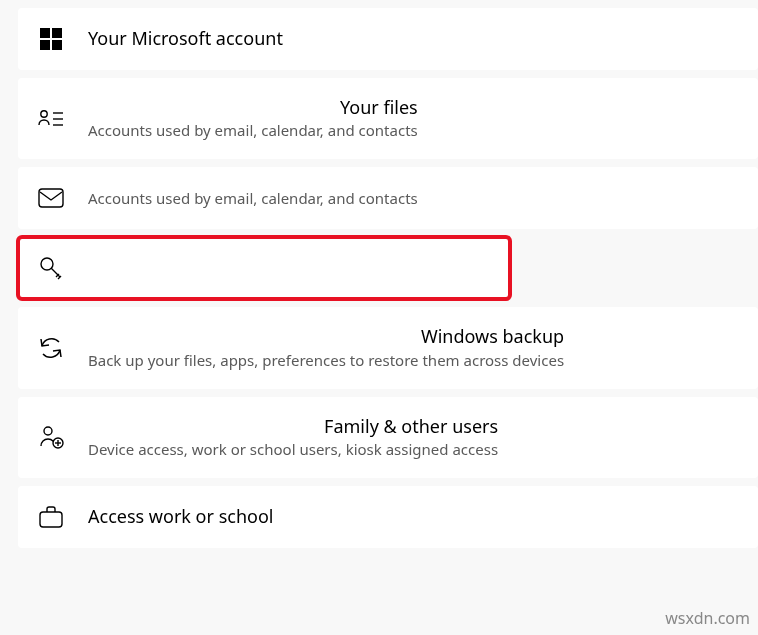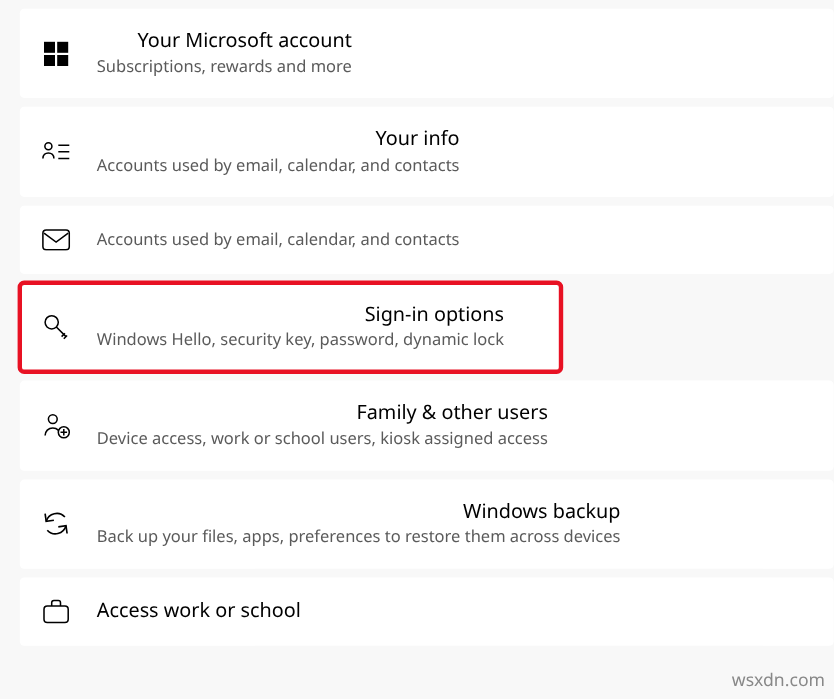--- a/index.html
+++ b/index.html
@@ -74,36 +74,35 @@
     <div class="icon-wrap">
       <svg width="24" height="24" viewBox="0 0 24 24" fill="currentColor">
         <rect x="1" y="1" width="10" height="10"></rect>
           <rect x="13" y="1" width="10" height="10"></rect>
         <rect x="1" y="13" width="10" height="10"></rect>
           <rect x="13" y="13" width="10" height="10"></rect>
       </svg>
     </div>
     <div class="texts">
       <div class="title">Your Microsoft account</div>
-      <div class="subtitle">Subscriptions, rewards and more</div>
     </div>
   </div>
 
   <div class="item">
     <div class="icon-wrap">
       <svg width="26" height="20" viewBox="0 0 26 20" fill="none" stroke="currentColor" stroke-width="1.4">
         <circle cx="6" cy="5" r="3.2"></circle>
           <path d="M1 16c0-3 2.2-5 5-5s5 2 5 5"></path>
         <line x1="15" y1="4" x2="25" y2="4"></line>
           <line x1="15" y1="10" x2="25" y2="10"></line>
           <line x1="15" y1="16" x2="25" y2="16"></line>
       </svg>
     </div>
     <div class="texts">
-      <div class="title">Your info</div>
+      <div class="title">Your files</div>
       <div class="subtitle">Accounts used by email, calendar, and contacts</div>
     </div>
   </div>
 
   <div class="item">
     <div class="icon-wrap">
       <svg width="26" height="20" viewBox="0 0 26 20" fill="none" stroke="currentColor" stroke-width="1.4">
         <rect x="1" y="1" width="24" height="18" rx="3"></rect>
         <path d="M2 4l11 8 11-8"></path>
       </svg>
@@ -113,23 +112,34 @@
     </div>
   </div>
 
   <div class="item highlighted">
     <div class="icon-wrap">
       <svg width="26" height="26" viewBox="0 0 26 26" fill="none" stroke="currentColor" stroke-width="1.4">
         <circle cx="9" cy="9" r="6"></circle>
         <path d="M13 13l9 9M18 22l3-3M20 24l3-3"></path>
       </svg>
     </div>
+  </div>
+
+  <div class="item">
+    <div class="icon-wrap">
+      <svg width="26" height="26" viewBox="0 0 26 26" fill="none" stroke="currentColor" stroke-width="1.5">
+        <path d="M21 7a10 10 0 0 0-17 4"></path>
+          <polyline points="3,4 4,11 11,10" fill="none"></polyline>
+        <path d="M5 19a10 10 0 0 0 17-4"></path>
+          <polyline points="23,22 22,15 15,16" fill="none"></polyline>
+      </svg>
+    </div>
     <div class="texts">
-      <div class="title">Sign-in options</div>
-      <div class="subtitle">Windows Hello, security key, password, dynamic lock</div>
+      <div class="title">Windows backup</div>
+      <div class="subtitle">Back up your files, apps, preferences to restore them across devices</div>
     </div>
   </div>
 
   <div class="item">
     <div class="icon-wrap">
       <svg width="26" height="26" viewBox="0 0 26 26" fill="none" stroke="currentColor" stroke-width="1.4">
         <circle cx="10" cy="7" r="4"></circle>
           <path d="M3 22c0-4 3-7 7-7s7 3 7 7"></path>
         <circle cx="20" cy="19" r="5" fill="white"></circle>
           <line x1="20" y1="16" x2="20" y2="22"></line>
@@ -137,35 +147,20 @@
       </svg>
     </div>
     <div class="texts">
       <div class="title">Family &amp; other users</div>
       <div class="subtitle">Device access, work or school users, kiosk assigned access</div>
     </div>
   </div>
 
   <div class="item">
     <div class="icon-wrap">
-      <svg width="26" height="26" viewBox="0 0 26 26" fill="none" stroke="currentColor" stroke-width="1.5">
-        <path d="M21 7a10 10 0 0 0-17 4"></path>
-          <polyline points="3,4 4,11 11,10" fill="none"></polyline>
-        <path d="M5 19a10 10 0 0 0 17-4"></path>
-          <polyline points="23,22 22,15 15,16" fill="none"></polyline>
-      </svg>
-    </div>
-    <div class="texts">
-      <div class="title">Windows backup</div>
-      <div class="subtitle">Back up your files, apps, preferences to restore them across devices</div>
-    </div>
-  </div>
-
-  <div class="item">
-    <div class="icon-wrap">
       <svg width="26" height="24" viewBox="0 0 26 24" fill="none" stroke="currentColor" stroke-width="1.4">
         <rect x="2" y="7" width="22" height="15" rx="3"></rect>
         <path d="M9 7V4a2 2 0 0 1 2-2h4a2 2 0 0 1 2 2v3"></path>
       </svg>
     </div>
     <div class="texts">
       <div class="title">Access work or school</div>
     </div>
   </div>
 

